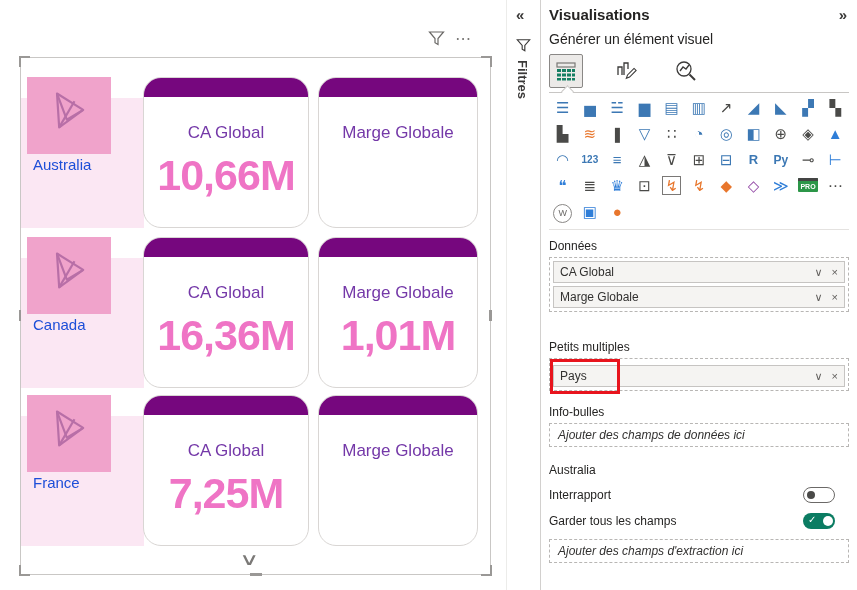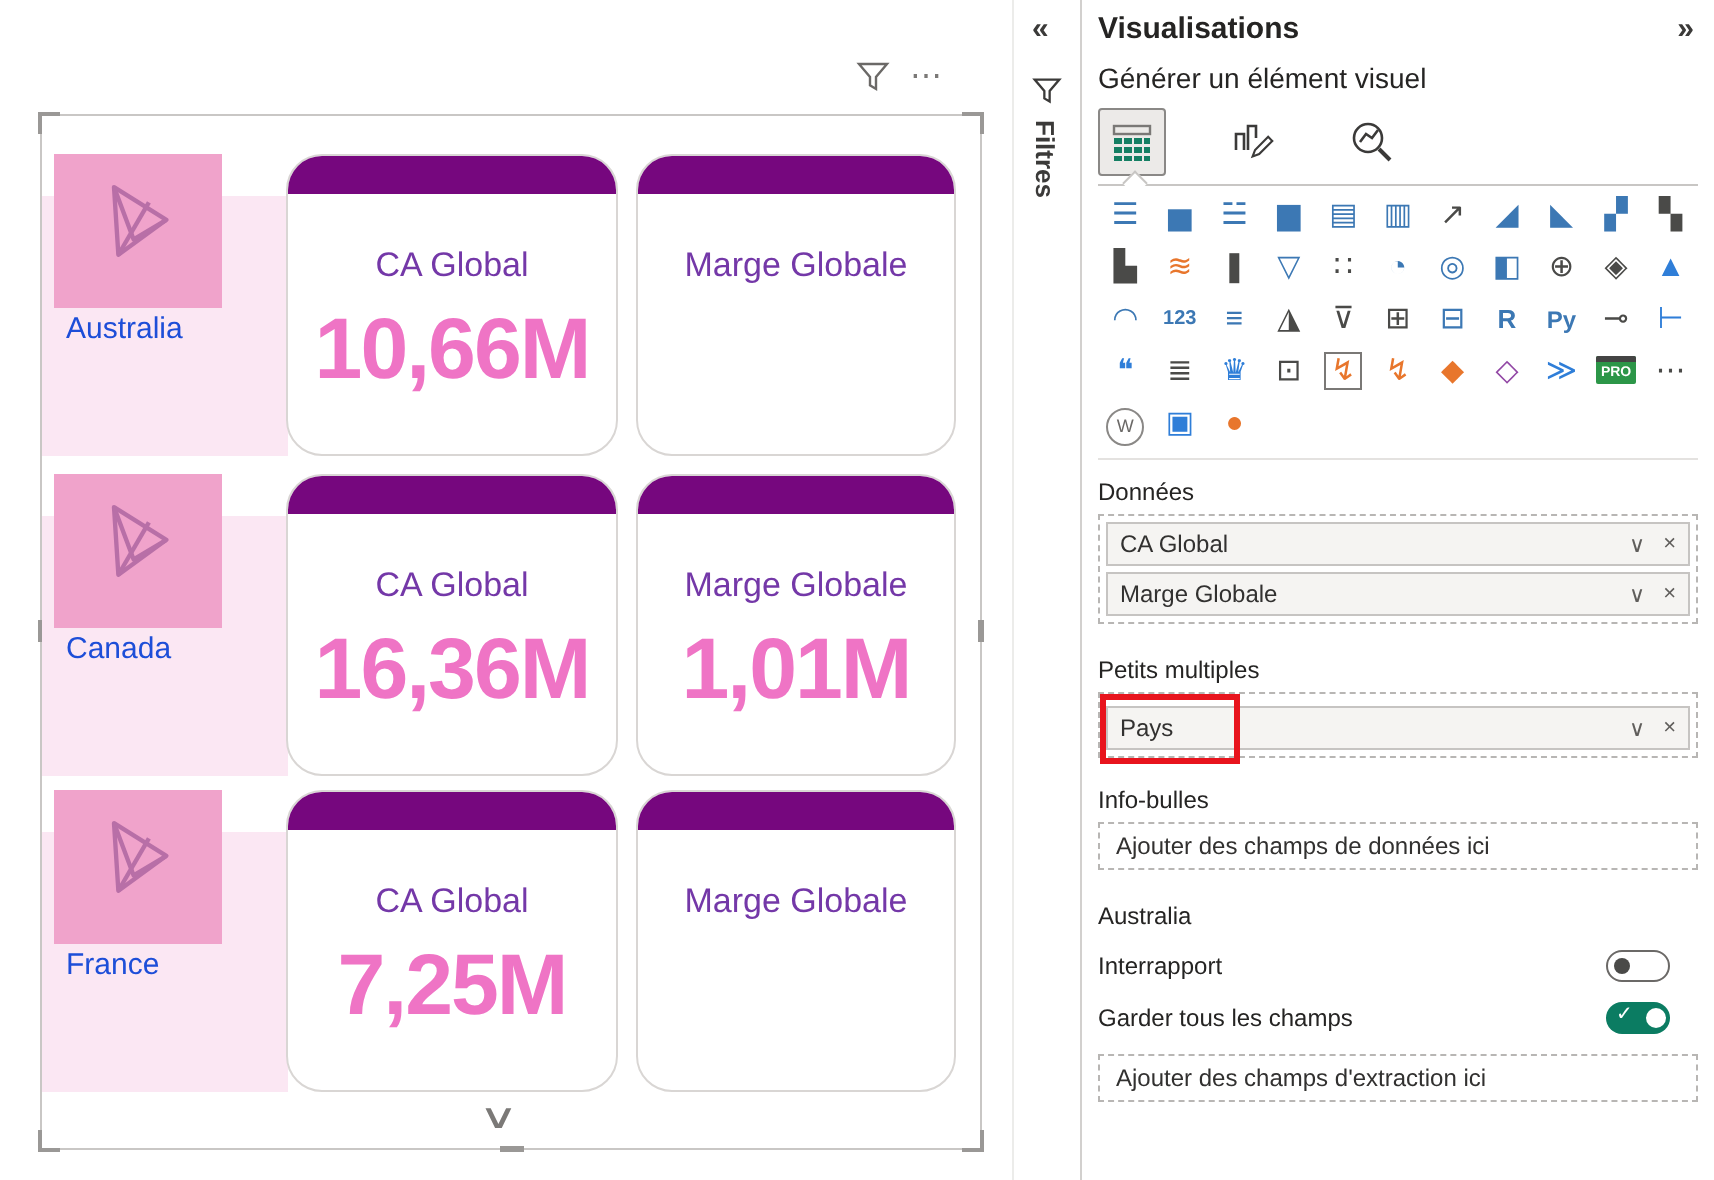--- a/index.html
+++ b/index.html
@@ -60,21 +60,21 @@
   .ic.boxed span{border:1px solid #7a7876;padding:0 2px;}
   .ic.badge span{background:#2c9648;color:#fff;font-size:7px;font-weight:bold;padding:2px 2px;border-radius:1px;border-top:3px solid #444;}
   .ic.circle span{display:inline-block;width:17px;height:17px;border:1px solid #8a8886;border-radius:50%;font-size:9px;line-height:17px;color:#6b6967;}
   .pane-divider{height:1px;background:#e4e2e0;margin-top:6px;}
   .sec-label{margin-top:9px;font-size:12px;color:#252423;}
   .well{margin-top:4px;border:1px dashed #b8b6b4;padding:3px;position:relative;}
   .pill{height:20px;background:#f5f4f2;border:1px solid #c6c4c2;display:flex;align-items:center;padding:0 6px;font-size:12px;color:#323130;margin-top:3px;}
   .pill:first-child{margin-top:0;}
   .pill .sp{flex:1;}
   .pill .pic{color:#605e5c;font-size:11px;margin-left:9px;cursor:pointer;}
-  .dropzone{margin-top:4px;border:1px dashed #b8b6b4;height:22px;display:flex;align-items:center;padding-left:8px;font-size:12px;color:#323130;}
+  .dropzone{margin-top:4px;border:1px dashed #b8b6b4;height:22px;display:flex;align-items:center;padding-left:8px;font-size:12px;color:#323130;font-style:italic;}
   .annot-red{position:absolute;left:0px;top:0px;width:64px;height:29px;border:3px solid #e8141d;z-index:3;pointer-events:none;}
   .toggle-row{display:flex;align-items:center;justify-content:space-between;margin-top:10px;padding-right:14px;}
   .toggle-row .tlabel{font-size:12px;color:#252423;}
   .toggle{width:32px;height:16px;border-radius:9px;box-sizing:border-box;position:relative;cursor:pointer;}
   .toggle.off{border:1px solid #6b6967;background:#fff;}
   .toggle.off .knob{position:absolute;left:3px;top:3px;width:8px;height:8px;border-radius:50%;background:#4a4a48;}
   .toggle.on{background:#0b7c62;}
   .toggle.on .check{position:absolute;left:5px;top:1px;color:#fff;font-size:10px;font-weight:bold;}
   .toggle.on .knob{position:absolute;right:2px;top:3px;width:10px;height:10px;border-radius:50%;background:#fff;}
 </style>
@@ -302,21 +302,21 @@
       <span class="pic">×</span>
     </div>
     <div class="pill">
       <span>Marge Globale</span>
       <span class="sp"></span>
       <span class="pic">∨</span>
       <span class="pic">×</span>
     </div>
   </div>
 
-  <div class="sec-label" style="margin-top:16px">Petits multiples</div>
+  <div class="sec-label" style="margin-top:28px">Petits multiples</div>
   <div class="well">
     <div class="annot-red"></div>
     <div class="pill">
       <span>Pays</span>
       <span class="sp"></span>
       <span class="pic">∨</span>
       <span class="pic">×</span>
     </div>
   </div>
 

